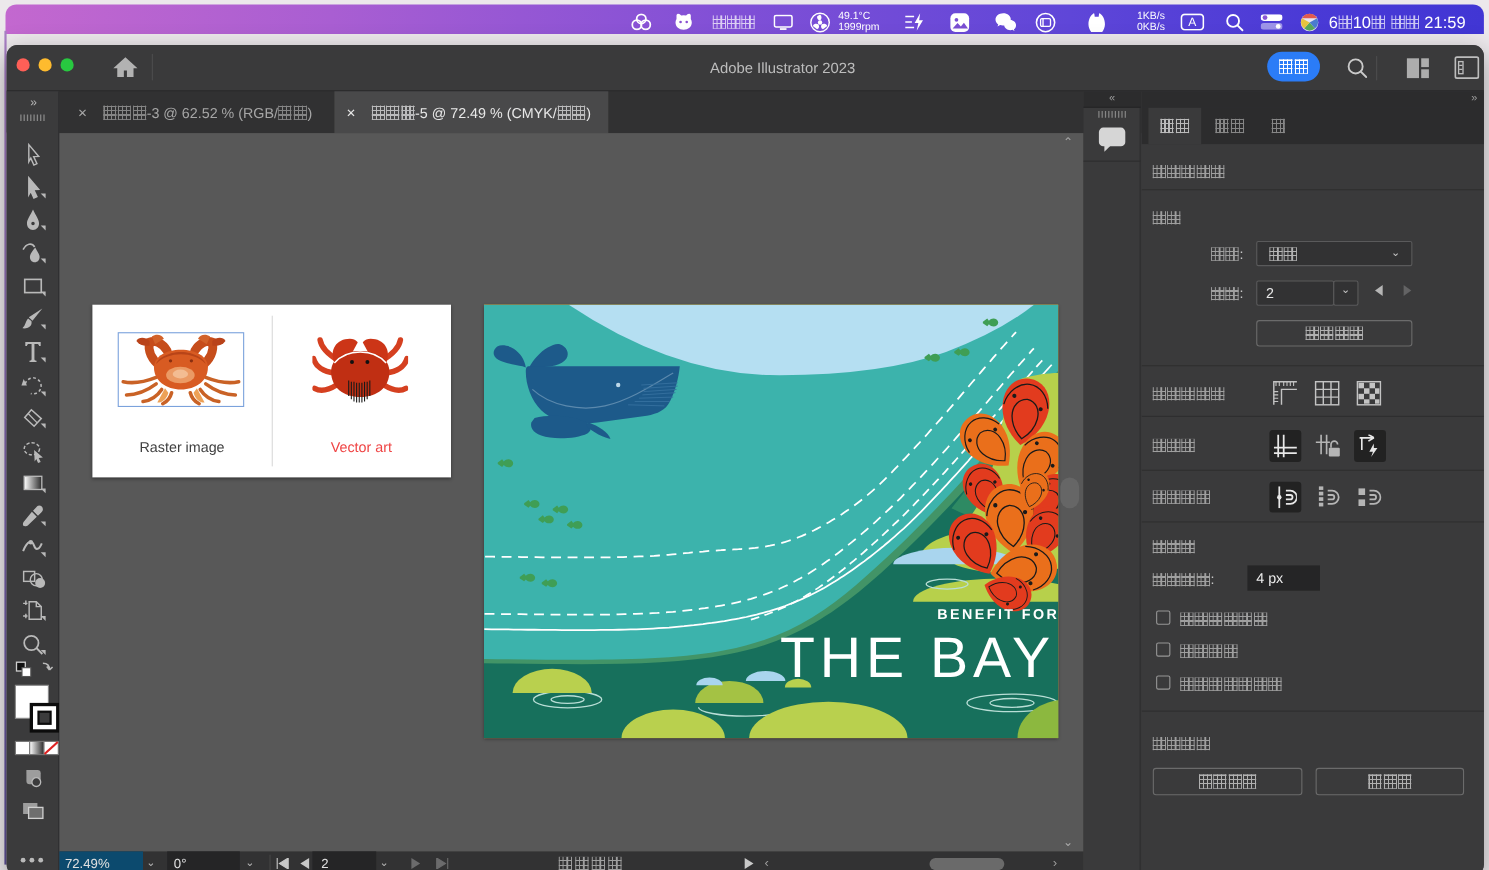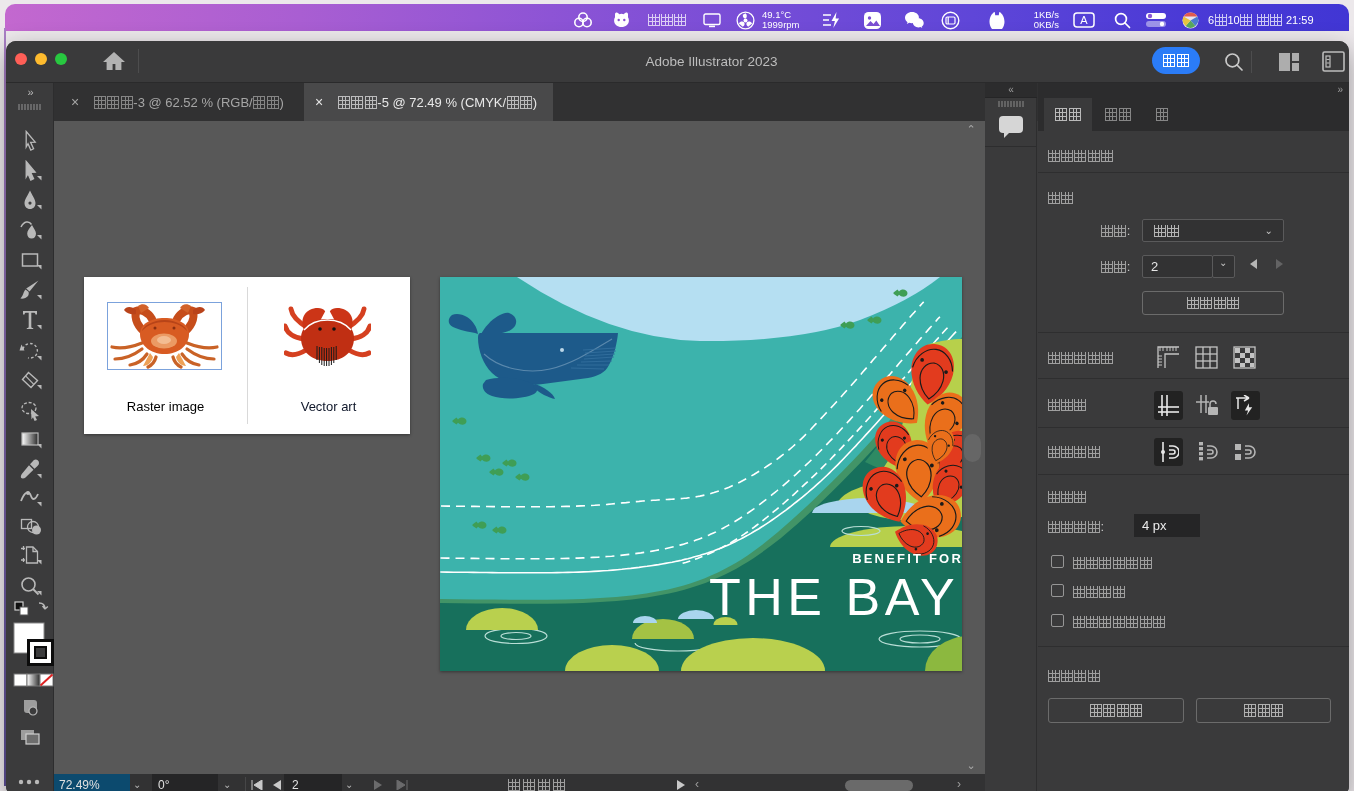--- a/index.html
+++ b/index.html
@@ -144,21 +144,21 @@
   </div>
   <div class="mitem" style="left:1170px;width:30px">
     <svg width="17" height="17" viewBox="0 0 17 17">
         <circle cx="8.5" cy="8.5" r="8" fill="#e8e4f2"></circle>
         <path d="M8.5.5a8 8 0 0 1 6.9 4H1.6a8 8 0 0 1 6.9-4z" fill="#e05a4e"></path>
         <path d="M15.4 4.5a8 8 0 0 1-2 9.5L8.5 8.5z" fill="#4a7bd0"></path>
         <path d="M13.4 14a8 8 0 0 1-9.8 0l4.9-5.5z" fill="#58a85c"></path>
         <path d="M3.6 14a8 8 0 0 1-2-9.5l6.9 4z" fill="#e8c33e"></path>
       </svg>
   </div>
-  <div class="mitem" style="left:1203px;width:145px;font-size:11px;justify-content:flex-start">6<span class="j"></span>10<span class="j"></span>&nbsp;<span class="j"></span><span class="j"></span>&nbsp;21:59</div>
+  <div class="mitem" style="left:1203px;width:145px;font-size:15px;justify-content:flex-start">6<span class="j"></span>10<span class="j"></span>&nbsp;<span class="j"></span><span class="j"></span>&nbsp;21:59</div>
 </div>
 <div class="abs" style="left:3.5px;top:28px;width:2.5px;height:758px;background:linear-gradient(180deg,#a97fc4,#8a6cb4 40%,#6e5ba4 75%,#5d4f96)"></div>
 <div id="win">
   <div id="titlebar">
     <div class="tl" style="left:9px;background:#ff5f57"></div>
     <div class="tl" style="left:29px;background:#febb2e"></div>
     <div class="tl" style="left:49px;background:#28c840"></div>
     <div id="title">Adobe Illustrator 2023</div>
     <div class="abs" style="left:95px;top:8px">
       <svg width="26" height="24" viewBox="0 0 26 24">
@@ -383,21 +383,21 @@
 
             <path d="M32,31 C32,21 43,15 56.5,15 C70,15 81,21 81,31 C81,43 70,51 56.5,51 C43,51 32,43 32,31 Z" fill="#d85b22"></path>
             <path d="M34,28 C39,22 48,19 56.5,19 C65,19 74,22 79,28 C78,23 68,17 56.5,17 C45,17 35,23 34,28 Z" fill="#b84418"></path>
             <ellipse cx="56" cy="38" rx="13" ry="7.5" fill="#eb9a64"></ellipse>
             <ellipse cx="56" cy="37" rx="7" ry="4" fill="#f3bc92"></ellipse>
             <circle cx="47" cy="25" r="1.5" fill="#8a2f10"></circle>
               <circle cx="66" cy="25" r="1.5" fill="#8a2f10"></circle>
           </g>
         </svg>
       </div>
-      <div class="abs" style="left:0;top:122px;width:163px;text-align:center;color:#000000;font-size:13px">Raster image</div>
+      <div class="abs" style="left:0;top:122px;width:163px;text-align:center;color:#404040;font-size:13px">Raster image</div>
       <div class="abs" style="left:200px;top:29px;width:87px;height:66px">
         <svg width="87" height="66" viewBox="0 0 87 66">
           <g stroke="#d54020" stroke-width="5" fill="none" stroke-linecap="round">
             <path d="M24,22 C14,16 8,10 7,3"></path>
             <path d="M20,33 C10,32 3,27 1,20"></path>
             <path d="M22,44 C14,49 7,50 2,47"></path>
             <path d="M63,22 C73,16 79,10 80,3"></path>
             <path d="M67,33 C77,32 84,27 86,20"></path>
             <path d="M65,44 C73,49 80,50 85,47"></path>
           </g>
@@ -414,21 +414,21 @@
               <line x1="37.8" y1="41" x2="37.8" y2="59"></line>
               <line x1="40.2" y1="42" x2="40.2" y2="60"></line>
               <line x1="42.6" y1="42" x2="42.6" y2="60"></line>
               <line x1="45" y1="42" x2="45" y2="60"></line>
               <line x1="47.4" y1="41" x2="47.4" y2="59"></line>
               <line x1="49.8" y1="41" x2="49.8" y2="57"></line>
               <line x1="52.2" y1="40" x2="52.2" y2="54"></line>
           </g>
         </svg>
       </div>
-      <div class="abs" style="left:163px;top:122px;width:163px;text-align:center;color:#0f172a;font-size:13px">Vector art</div>
+      <div class="abs" style="left:163px;top:122px;width:163px;text-align:center;color:#ef4444;font-size:13px">Vector art</div>
     </div>
 
     <div class="abs" style="left:386px;top:156px;width:522px;height:394px;background:#fde047;box-shadow:0 1px 3px rgba(0,0,0,.4)">
       <svg width="522" height="394" viewBox="0 0 522 394">
         <defs>
             <clipPath id="abclip">
               <rect x="0" y="0" width="522" height="394"></rect>
             </clipPath>
           </defs>
         <g clip-path="url(#abclip)">

